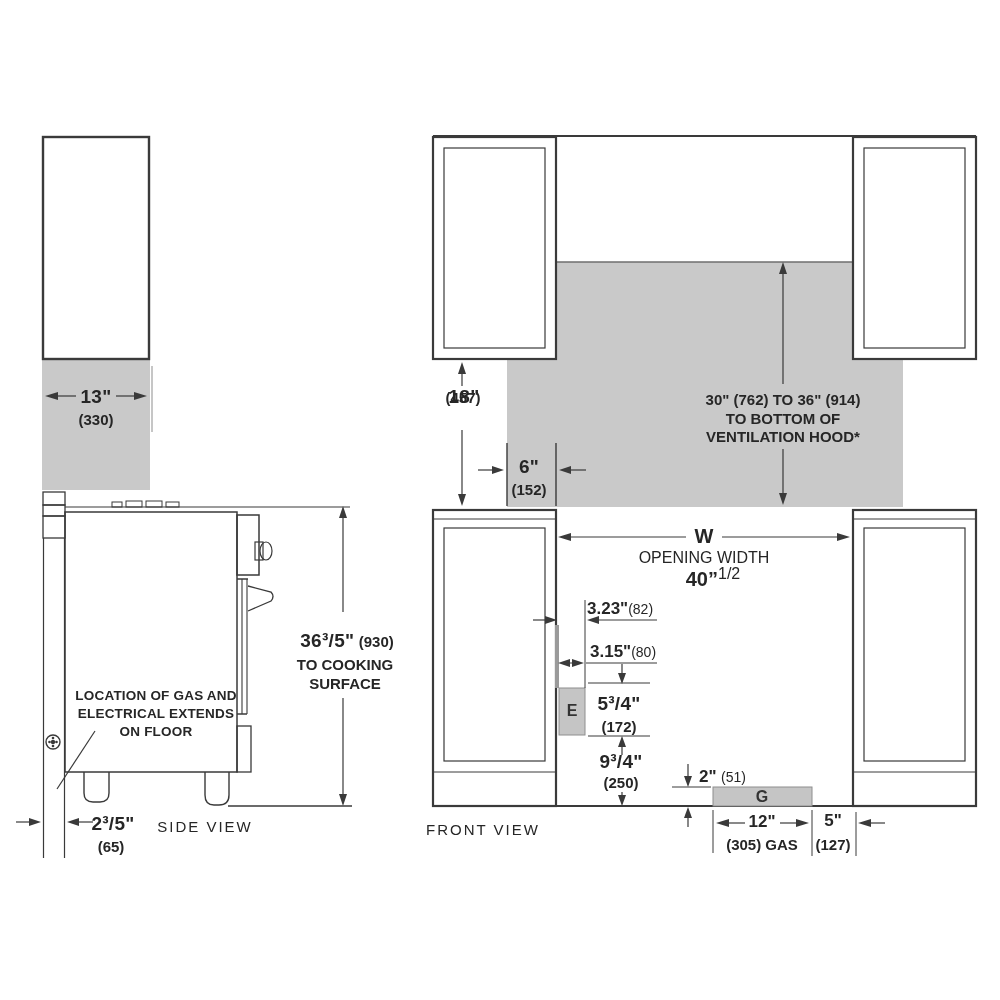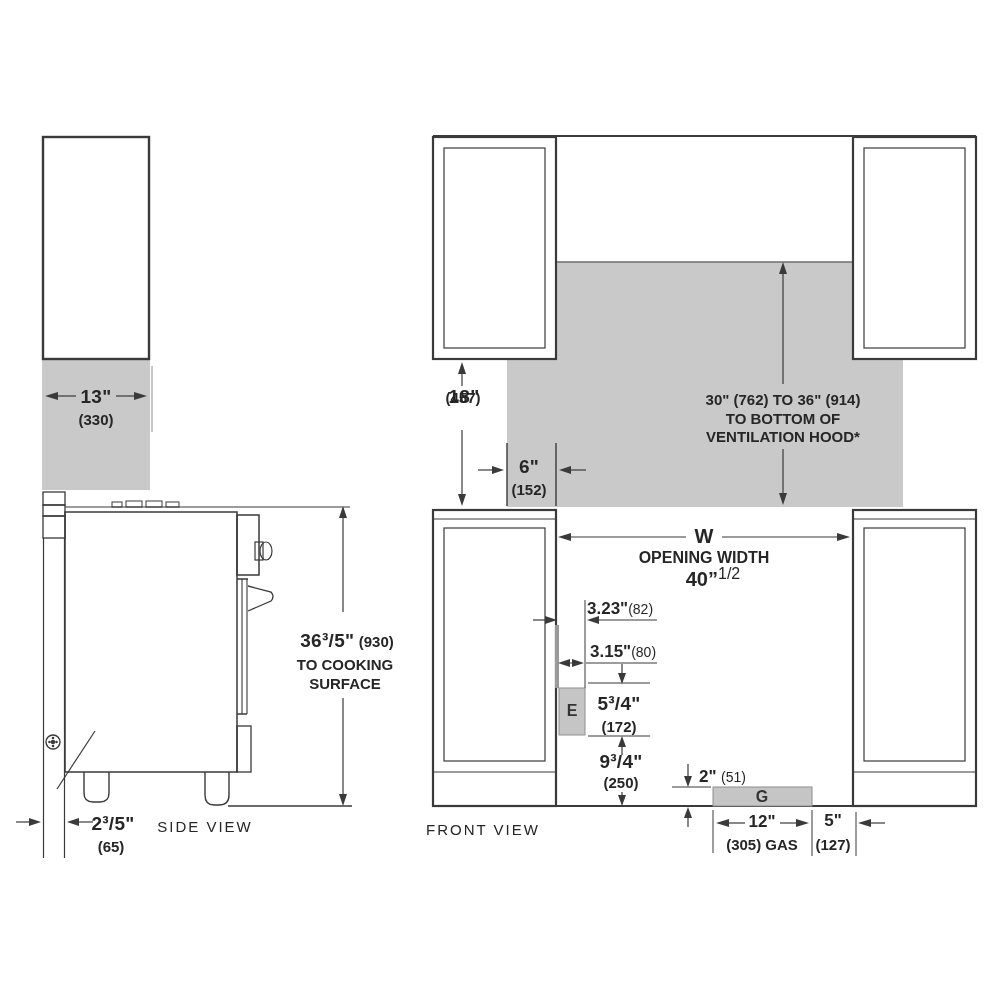--- a/index.html
+++ b/index.html
@@ -10,21 +10,21 @@
   .ctr{transform:translate(-50%,-50%);text-align:center;}
   .vctr{transform:translate(0,-50%);}
   .in{font-size:19px;font-weight:bold;letter-spacing:0.3px;}
   .in-s{font-size:17px;font-weight:bold;}
   .mm{font-size:15px;font-weight:bold;}
   .mm-s{font-size:14px;font-weight:normal;}
   .note{font-size:13.5px;font-weight:bold;line-height:18px;letter-spacing:0.2px;}
   .view{font-size:15px;font-weight:normal;letter-spacing:2px;}
   .hood{font-size:15px;font-weight:bold;}
   .w{font-size:20px;font-weight:bold;}
-  .ow{font-size:16px;font-weight:bold;}
+  .ow{font-size:16px;font-weight:normal;}
   .sup{font-size:16px;vertical-align:super;font-weight:normal;}
   .eg{font-size:16px;font-weight:bold;color:#333333;}
 </style>
 </head>
 <body>
 
 <div id="stage">
 
 <svg width="1000" height="1000" viewBox="0 0 1000 1000">
 
@@ -166,20 +166,25 @@
     <polygon points="809,823 796,819 796,827" fill="#3a3a3a" stroke="none"></polygon>
 
     <polygon points="858,823 871,819 871,827" fill="#3a3a3a" stroke="none"></polygon>
     <line x1="871" y1="823" x2="885" y2="823"></line>
   </g>
 </svg>
 
   <div class="t in ctr" style="left:96px;top:397px">13"</div>
   <div class="t mm ctr" style="left:96px;top:419px">(330)</div>
 
+  <div class="t note ctr" style="left:156px;top:714px">
+    <div>LOCATION OF GAS AND</div>
+    <div>ELECTRICAL EXTENDS</div>
+    <div>ON FLOOR</div>
+  </div>
 
   <div class="t ctr" style="left:347px;top:641px">
     <span class="in">36³/5"</span>
     <span class="mm">(930)</span>
   </div>
   <div class="t hood ctr" style="left:345px;top:664px">TO COOKING</div>
   <div class="t hood ctr" style="left:345px;top:683px">SURFACE</div>
 
   <div class="t in ctr" style="left:113px;top:824px">2³/5"</div>
   <div class="t mm ctr" style="left:111px;top:846px">(65)</div>

